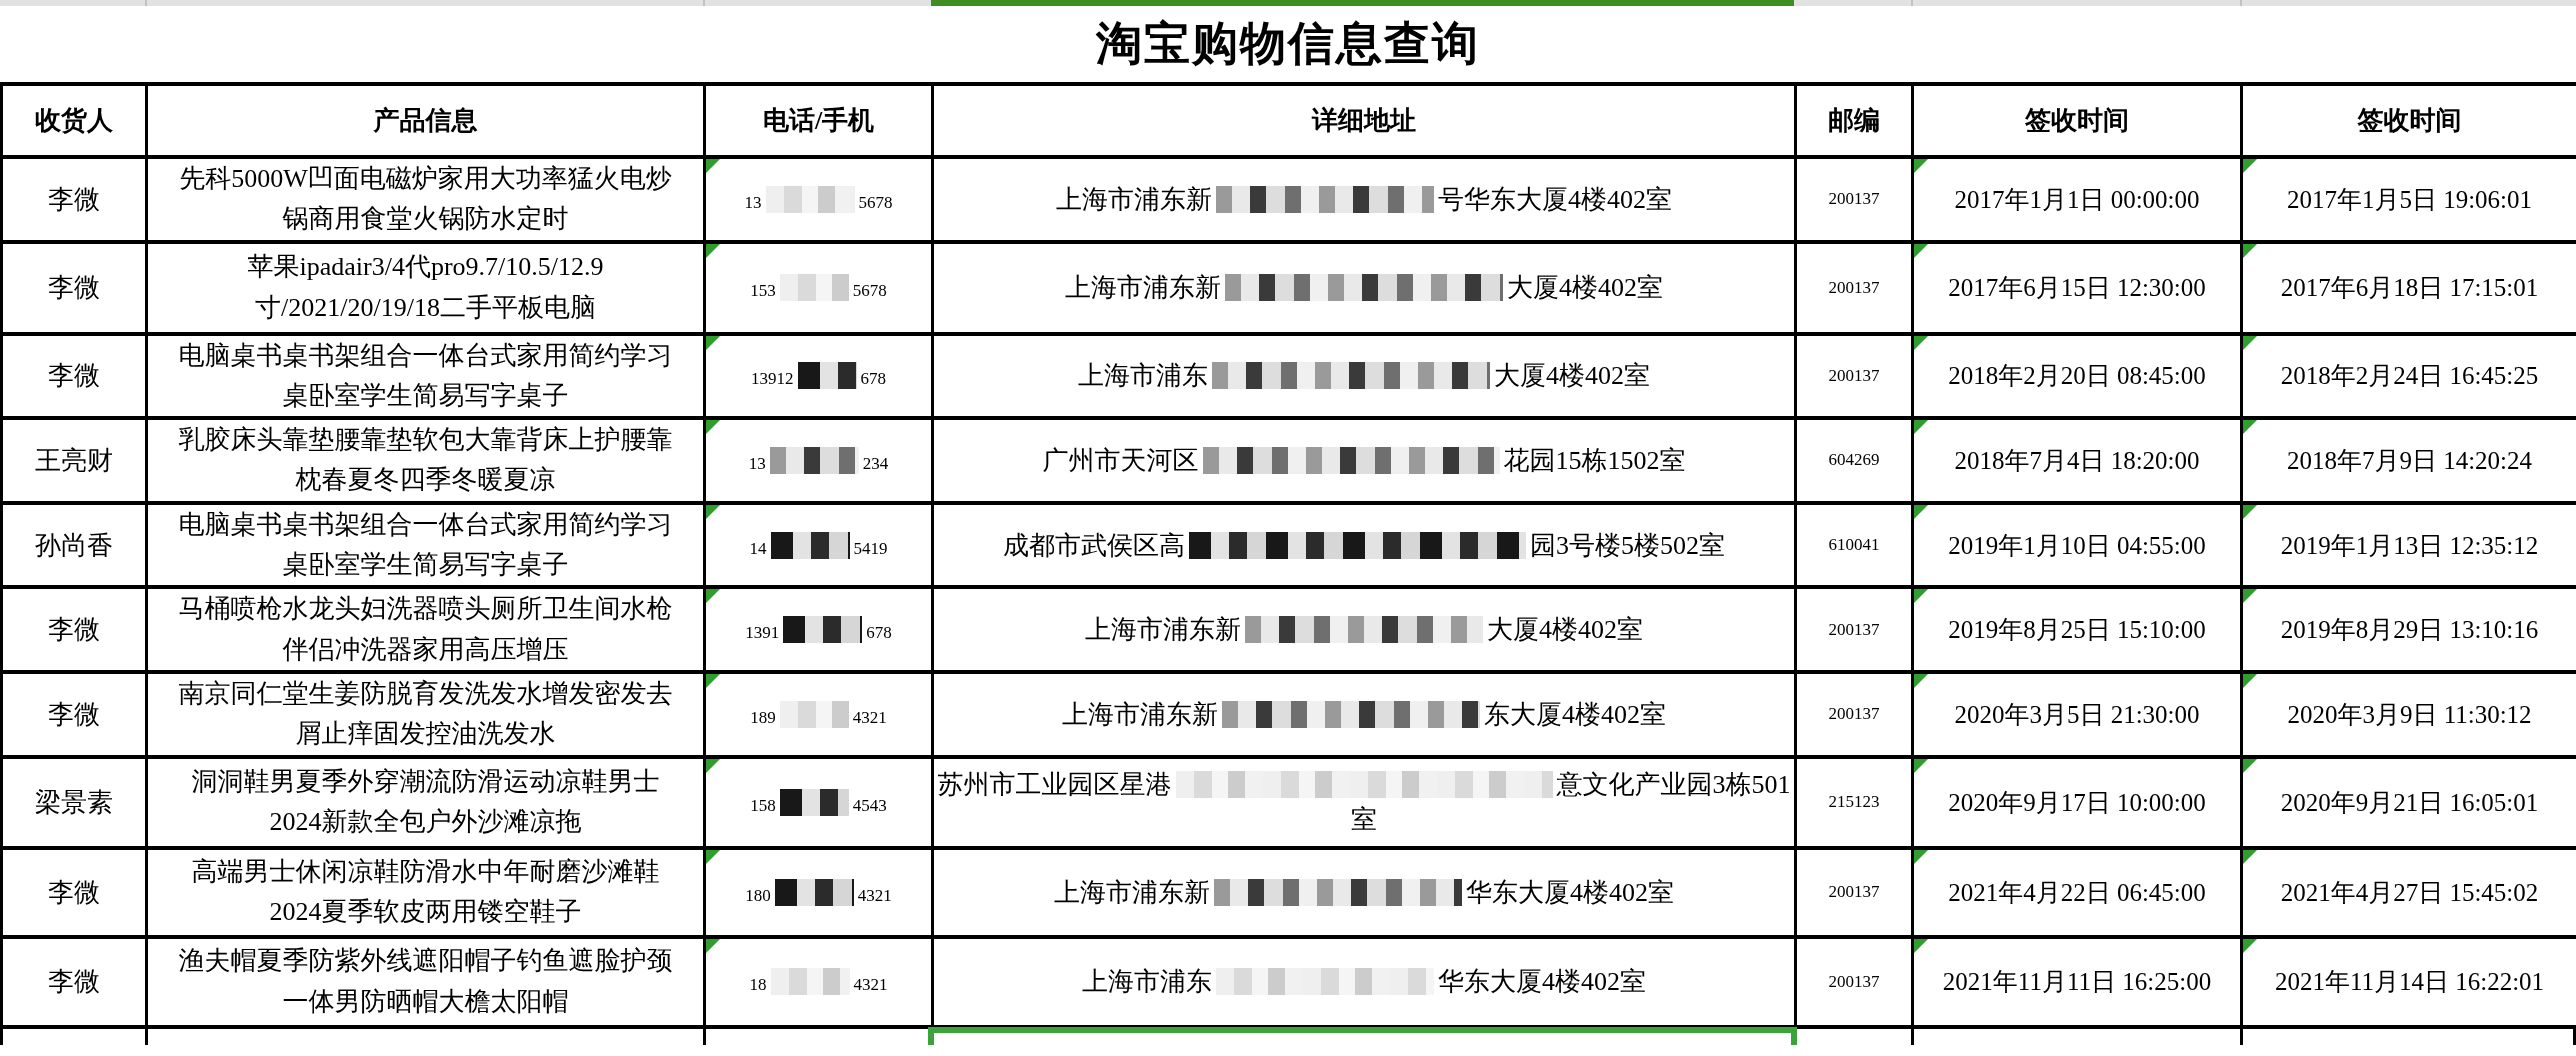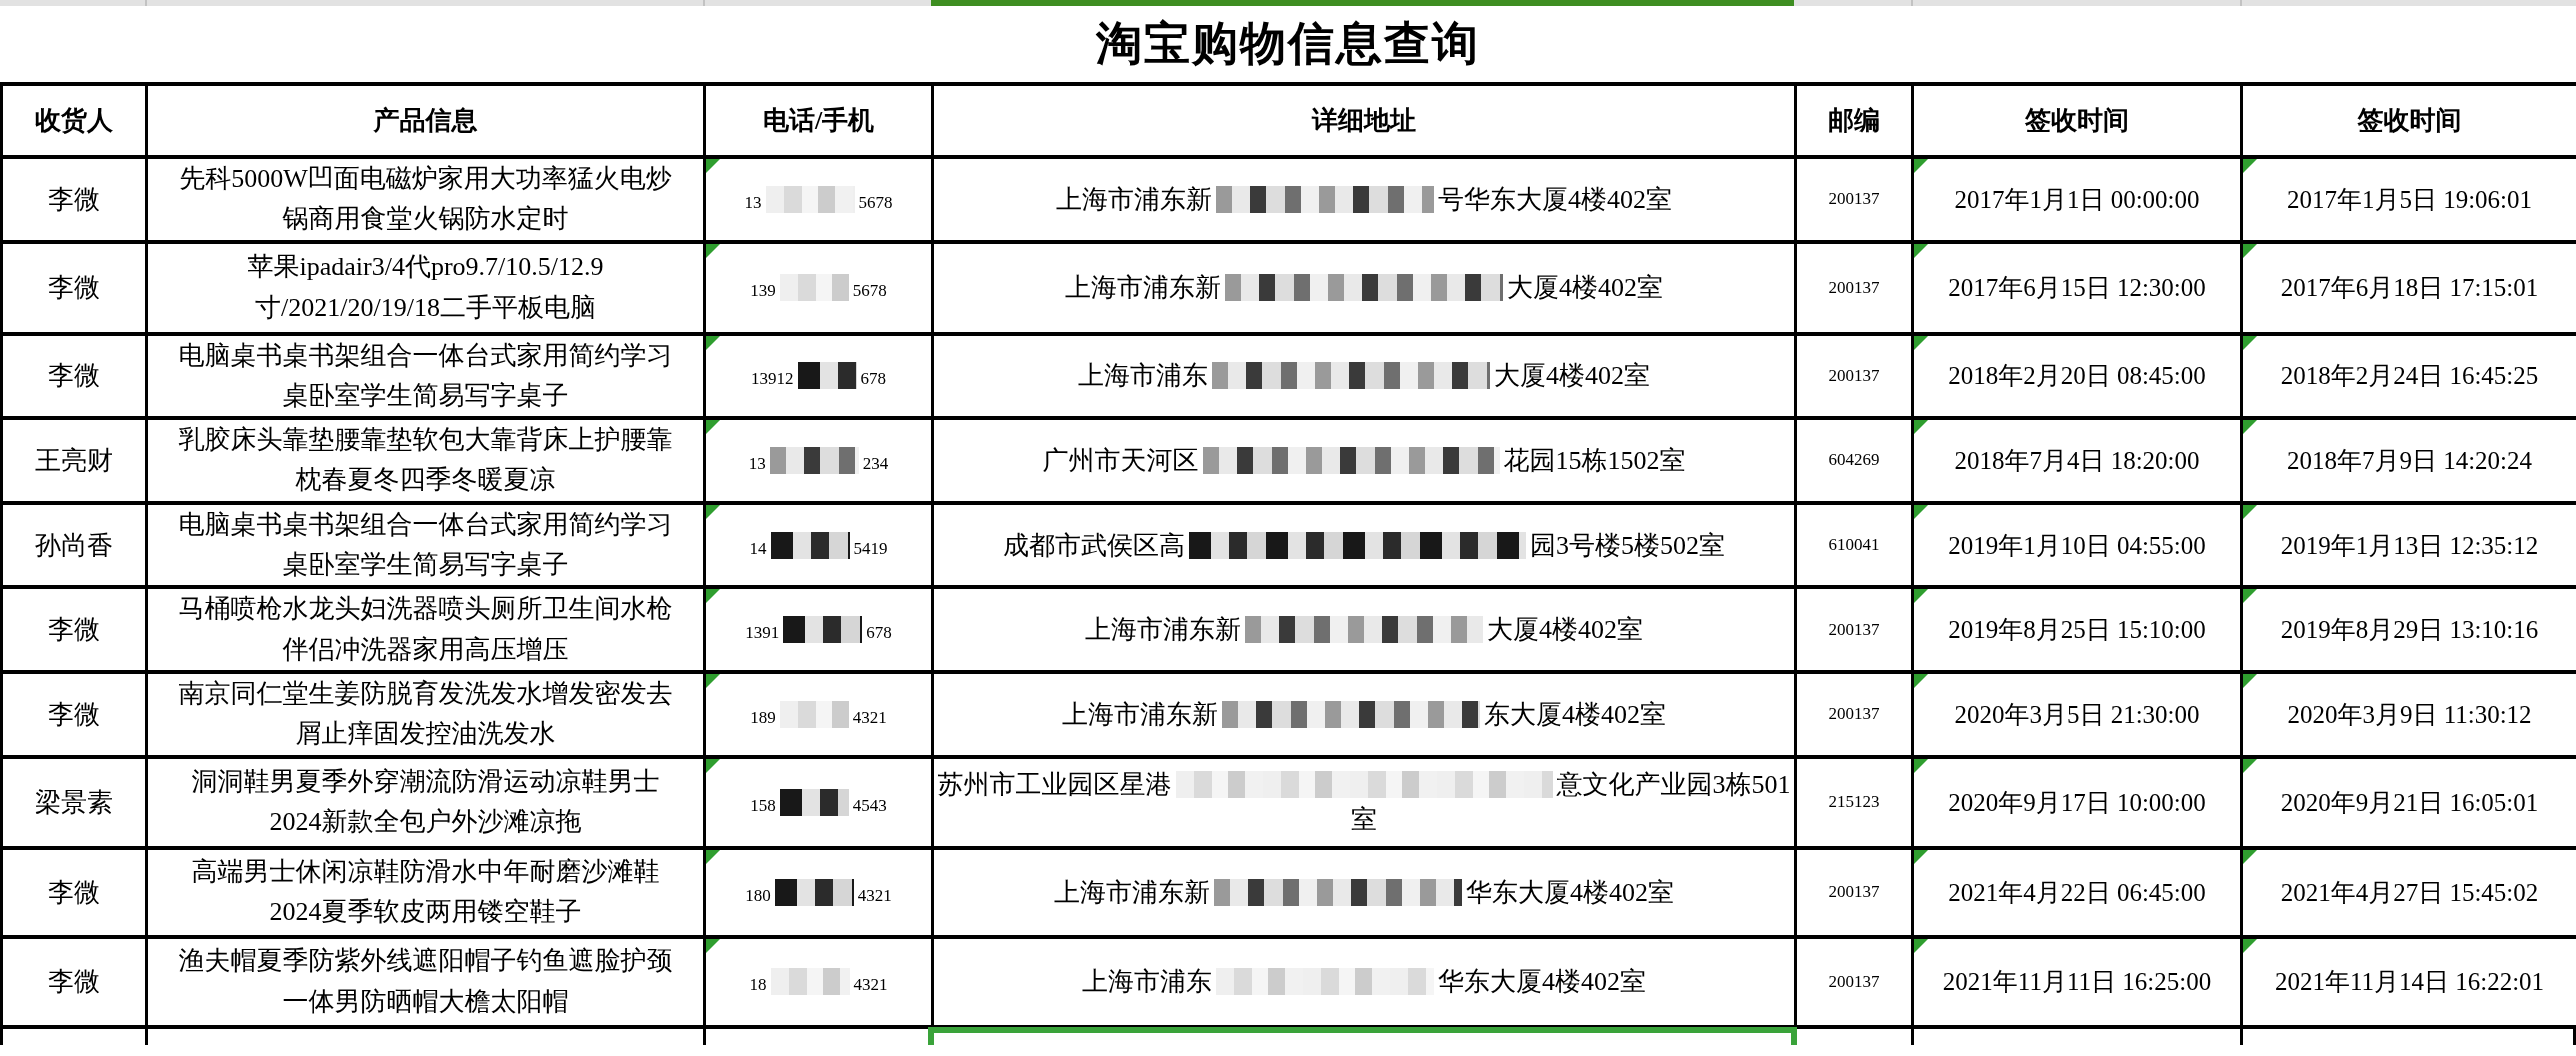--- a/index.html
+++ b/index.html
@@ -109,21 +109,21 @@
           <span class="tri"></span>
           <span>2017年1月5日 19:06:01</span>
         </td>
       </tr>
 
       <tr class="r1">
         <td class="recipient">李微</td>
         <td class="product">苹果ipadair3/4代pro9.7/10.5/12.9寸/2021/20/19/18二手平板电脑</td>
         <td class="phone">
           <span class="tri"></span>
-          <span>139</span><span class="mask m-light w70"></span><span>5678</span>
+          <span>153</span><span class="mask m-light w70"></span><span>5678</span>
         </td>
         <td class="address">
           <span>上海市浦东新</span><span class="mask m-mixed w280"></span><span>大厦4楼402室</span>
         </td>
         <td class="postal">200137</td>
         <td class="time">
           <span class="tri"></span>
           <span>2017年6月15日 12:30:00</span>
         </td>
         <td class="time">

